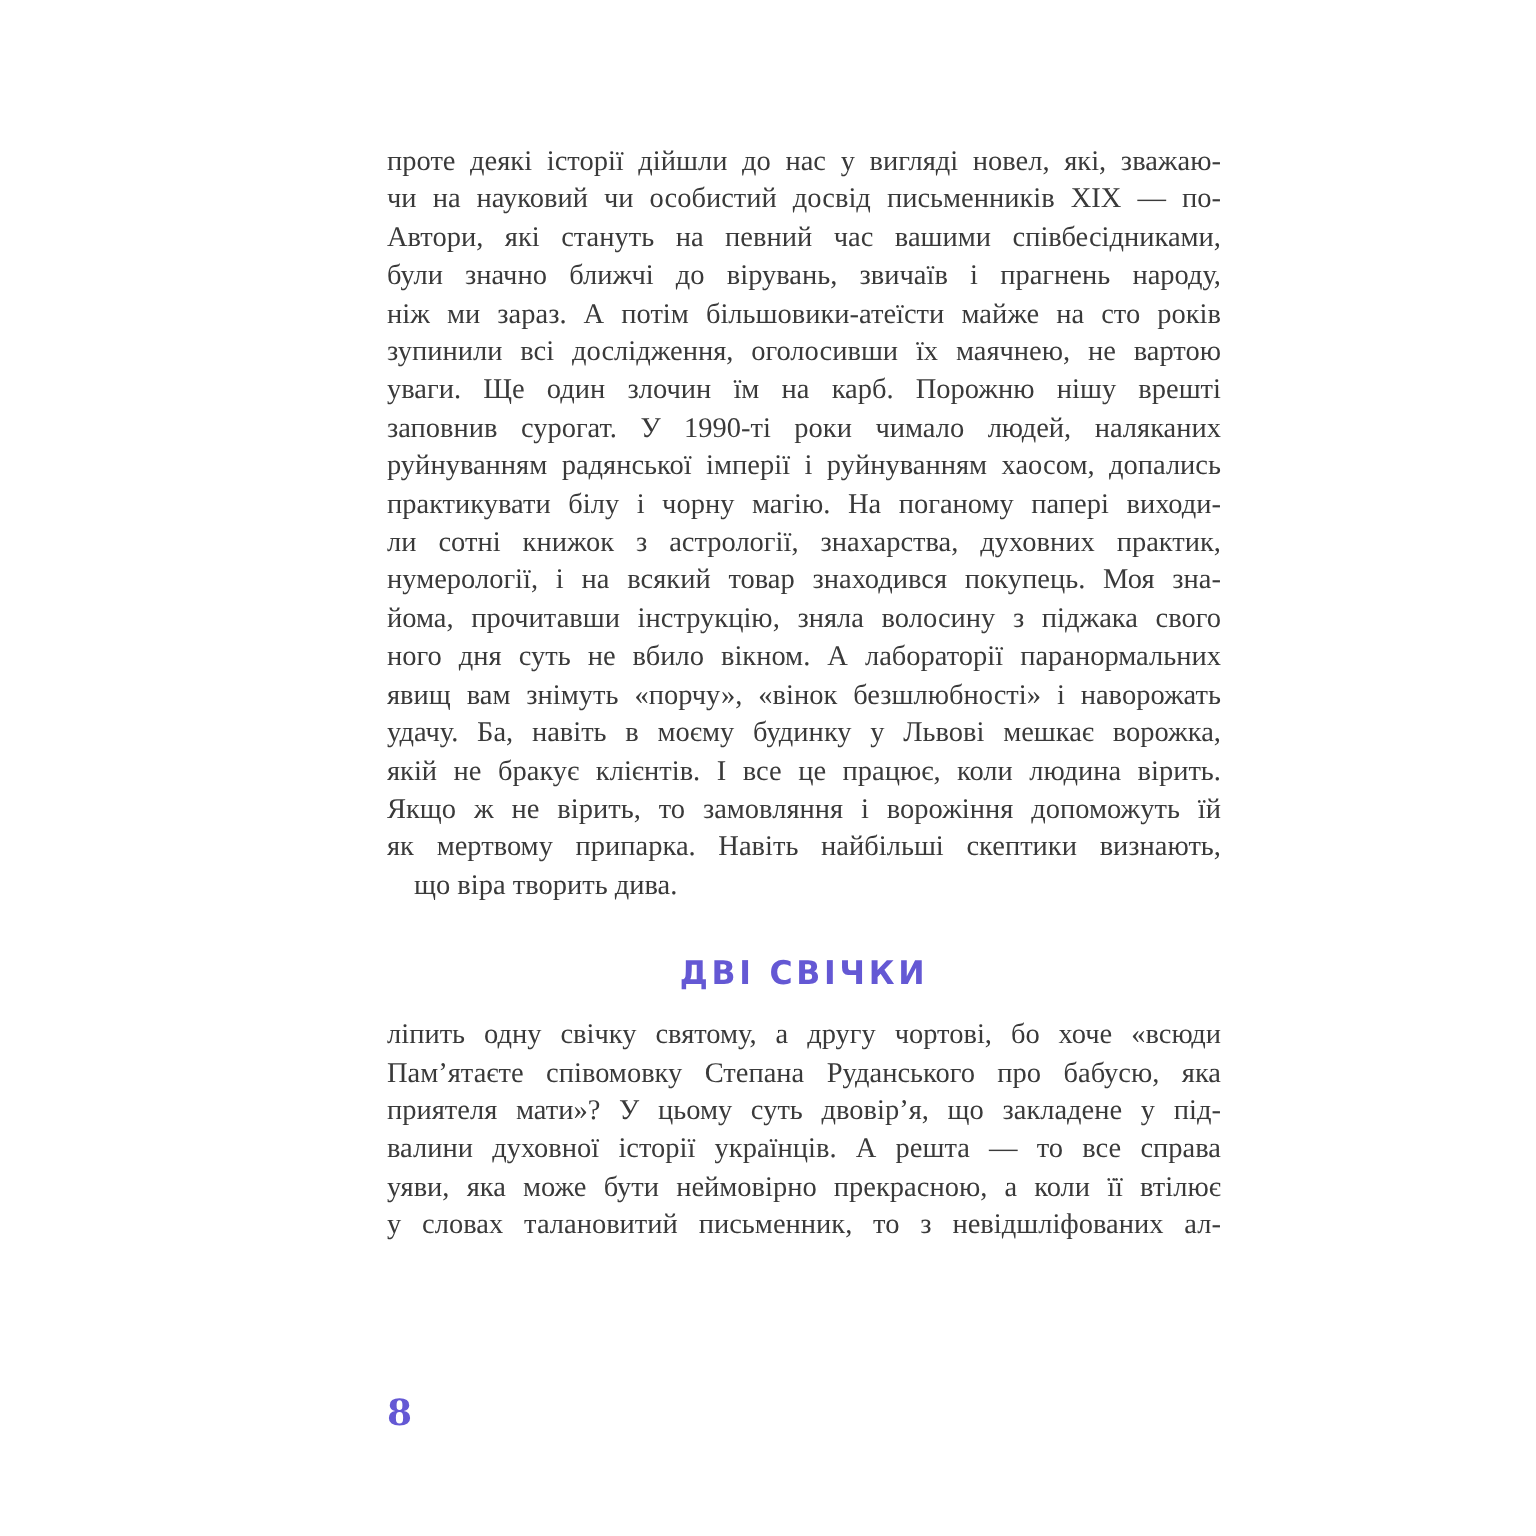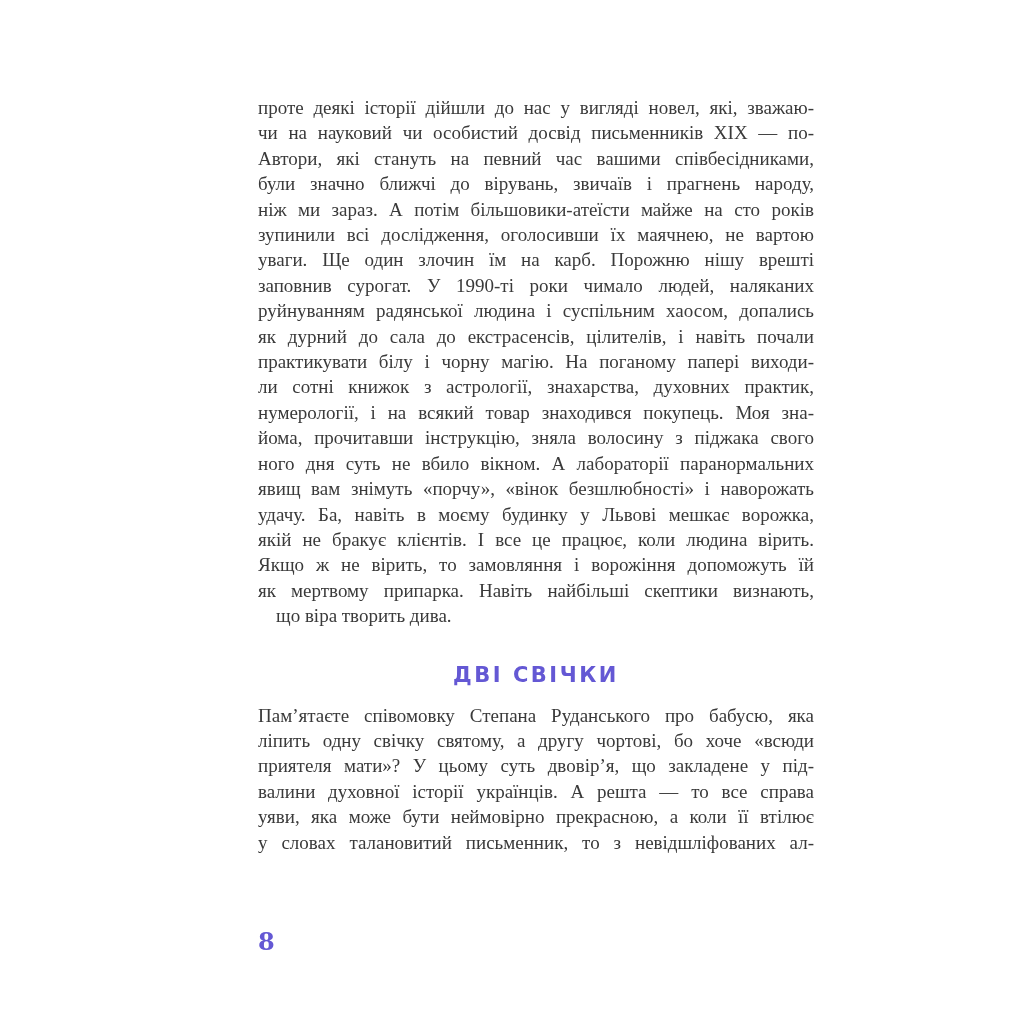--- a/index.html
+++ b/index.html
@@ -66,40 +66,39 @@
   <main class="text-block">
     <div class="para para-end">
         <div class="line">проте деякі історії дійшли до нас у вигляді новел, які, зважаю-</div>
         <div class="line">чи на науковий чи особистий досвід письменників XIX — по-</div>
         <div class="line">Автори, які стануть на певний час вашими співбесідниками,</div>
         <div class="line">були значно ближчі до вірувань, звичаїв і прагнень народу,</div>
         <div class="line">ніж ми зараз. А потім більшовики-атеїсти майже на сто років</div>
         <div class="line">зупинили всі дослідження, оголосивши їх маячнею, не вартою</div>
         <div class="line">уваги. Ще один злочин їм на карб. Порожню нішу врешті</div>
         <div class="line">заповнив сурогат. У 1990-ті роки чимало людей, наляканих</div>
-        <div class="line">руйнуванням радянської людина і суспільним хаосом, допались</div>
-        <div class="line">як дурний до сала до екстрасенсів, цілителів, і навіть почали</div>
+        <div class="line">руйнуванням радянської імперії і руйнуванням хаосом, допались</div>
         <div class="line">практикувати білу і чорну магію. На поганому папері виходи-</div>
         <div class="line">ли сотні книжок з астрології, знахарства, духовних практик,</div>
         <div class="line">нумерології, і на всякий товар знаходився покупець. Моя зна-</div>
         <div class="line">йома, прочитавши інструкцію, зняла волосину з піджака свого</div>
         <div class="line">ного дня суть не вбило вікном. А лабораторії паранормальних</div>
         <div class="line">явищ вам знімуть «порчу», «вінок безшлюбності» і наворожать</div>
         <div class="line">удачу. Ба, навіть в моєму будинку у Львові мешкає ворожка,</div>
         <div class="line">якій не бракує клієнтів. І все це працює, коли людина вірить.</div>
         <div class="line">Якщо ж не вірить, то замовляння і ворожіння допоможуть їй</div>
         <div class="line">як мертвому припарка. Навіть найбільші скептики визнають,</div>
         <div class="line">що віра творить дива.</div>
       </div>
 
     <h2 class="chapter-heading">ДВІ СВІЧКИ</h2>
 
     <div class="para">
+        <div class="line">ліпить одну свічку святому, а другу чортові, бо хоче «всюди</div>
         <div class="line">Пам’ятаєте співомовку Степана Руданського про бабусю, яка</div>
-        <div class="line">ліпить одну свічку святому, а другу чортові, бо хоче «всюди</div>
         <div class="line">приятеля мати»? У цьому суть двовір’я, що закладене у під-</div>
         <div class="line">валини духовної історії українців. А решта — то все справа</div>
         <div class="line">уяви, яка може бути неймовірно прекрасною, а коли її втілює</div>
         <div class="line">у словах талановитий письменник, то з невідшліфованих ал-</div>
       </div>
   </main>
 
   <span class="page-number">8</span>
 </div>
 

